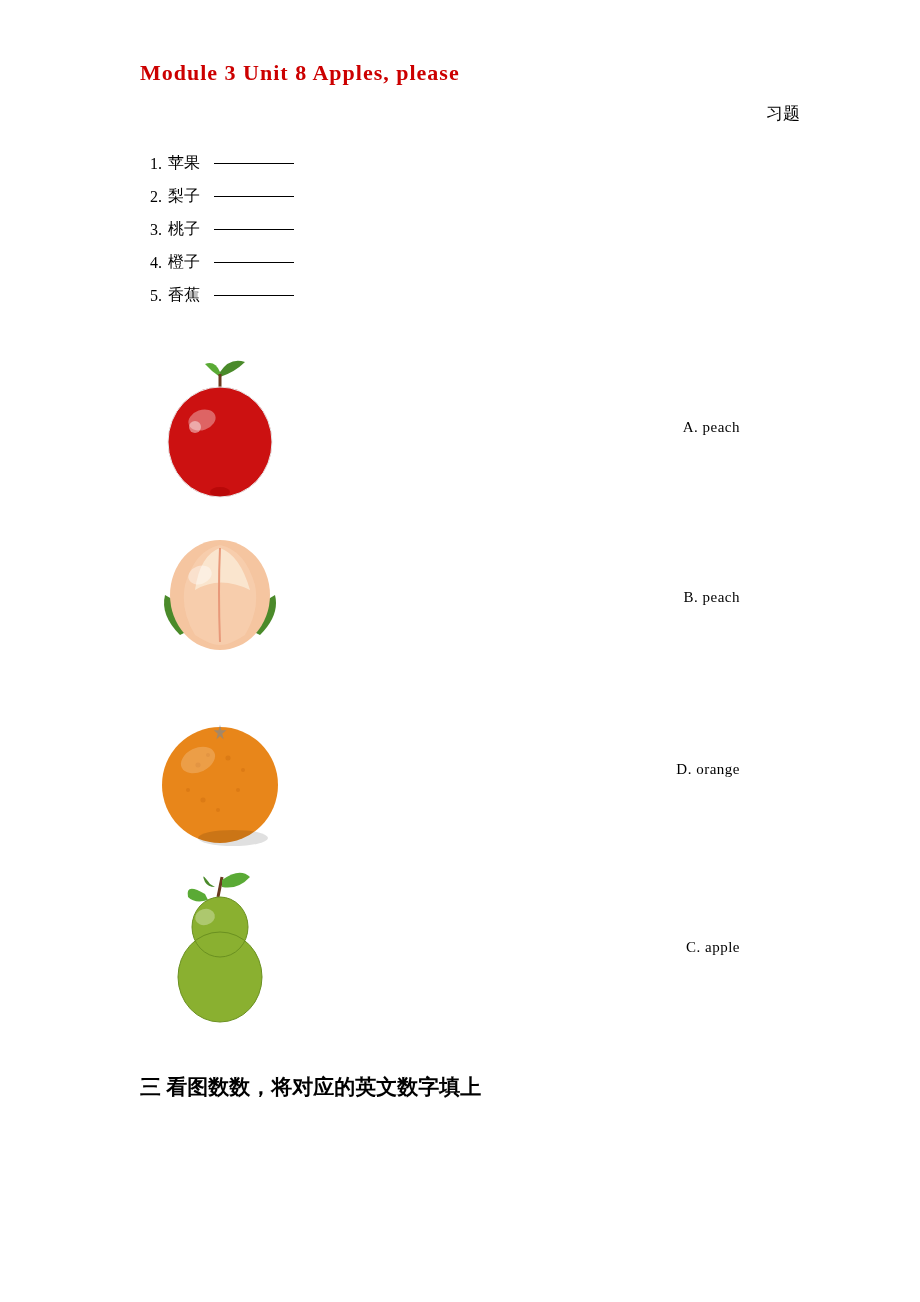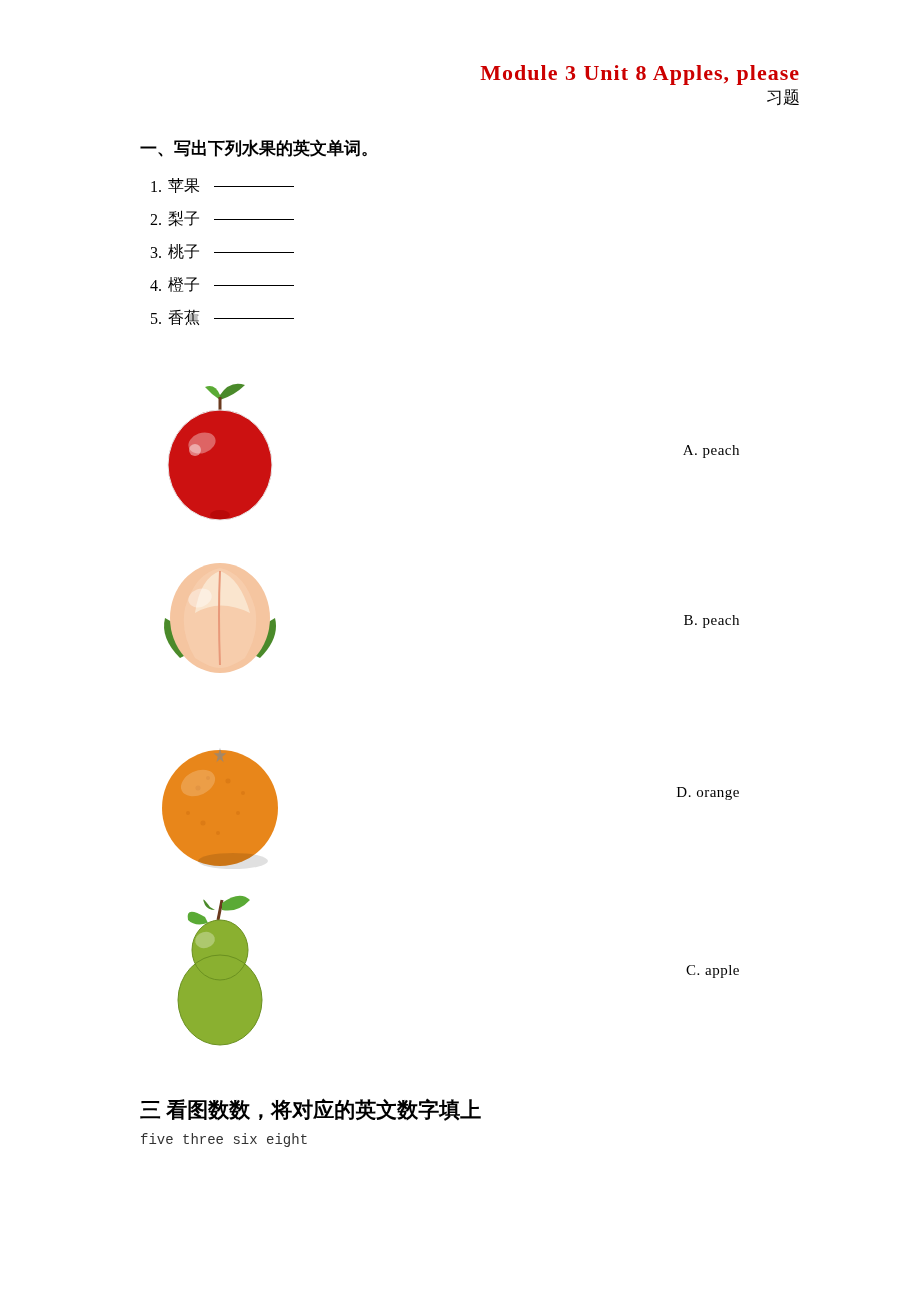--- a/index.html
+++ b/index.html
@@ -12,26 +12,27 @@
       width: 920px;
       min-height: 1302px;
       background: #fff;
       font-family: "SimSun", "宋体", serif;
       font-size: 16px;
       color: #000;
       padding: 60px 120px 60px 140px;
     }
 
     .page-title {
-      text-align: right;
+      text-align: left;
       color: #cc0000;
       font-size: 22px;
       font-family: "Times New Roman", serif;
       font-weight: bold;
       letter-spacing: 1px;
+      margin-bottom: 16px;
     }
 
     .subtitle {
       text-align: right;
       font-size: 17px;
       margin-bottom: 28px;
     }
 
     .section-header {
       font-size: 17px;
@@ -107,21 +108,20 @@
     }
   </style>
 </head>
 <body>
 
 <h1 class="page-title">Module 3 Unit 8 Apples, please</h1>
 
 <div class="subtitle">习题</div>
 
 <div class="section">
-  <div class="section-header">一、写出下列水果的英文单词。</div>
   <ul class="vocab-list">
     <li>
       <span>1.</span>
       <span>苹果</span>
       <span class="blank-line"></span>
     </li>
     <li>
       <span>2.</span>
       <span>梨子</span>
       <span class="blank-line"></span>
@@ -242,14 +242,13 @@
         </svg>
       </div>
       <div class="fruit-label">C.  apple</div>
     </div>
 
   </div>
 </div>
 
 <div class="section">
   <div class="section-3-header">三  看图数数，将对应的英文数字填上</div>
-  <div class="number-words">five three six eight</div>
 </div>
 
 </body></html>

